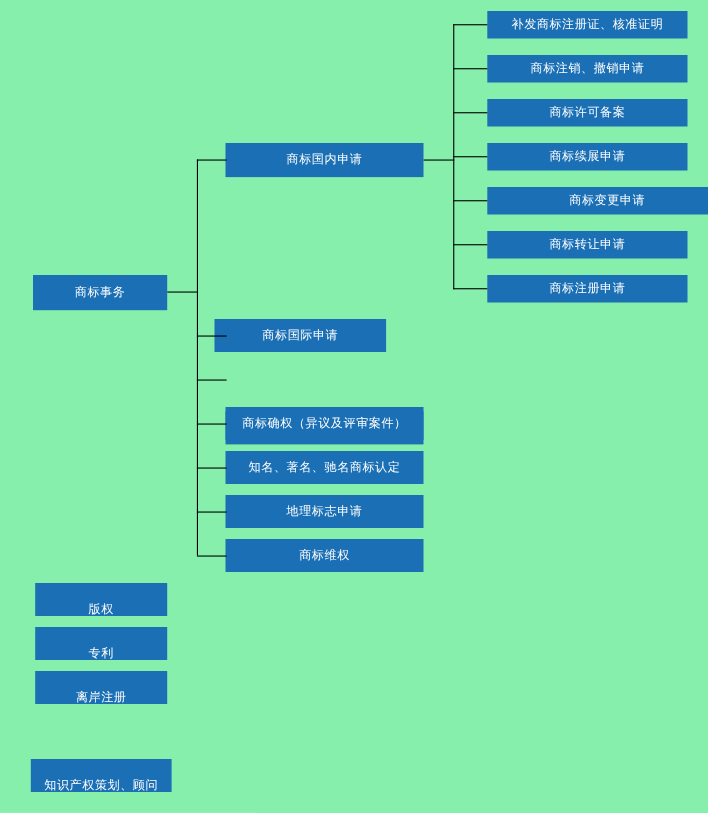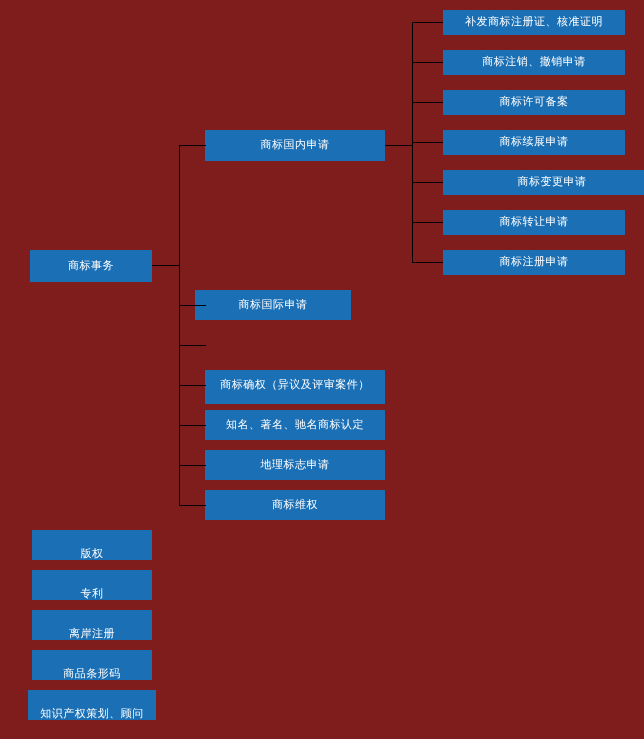--- a/index.html
+++ b/index.html
@@ -7,21 +7,21 @@
     padding: 0;
     background: #ffffff;
   }
   body {
     font-family: "DejaVu Sans", "Liberation Sans", sans-serif;
   }
   #diagram {
     position: relative;
     width: 644px;
     height: 739px;
-    background: #7f1d1d;
+    background: #86efac;
     overflow: hidden;
   }
   .node {
     position: absolute;
     box-sizing: border-box;
     background: #1a6fb5;
     color: #ffffff;
     display: flex;
     align-items: center;
     justify-content: center;
@@ -125,20 +125,17 @@
 
   <div class="node legend-node" style="left:32px; top:530px; width:120px; height:30px;">
     <span class="node-label">版权</span>
   </div>
   <div class="node legend-node" style="left:32px; top:570px; width:120px; height:30px;">
     <span class="node-label">专利</span>
   </div>
   <div class="node legend-node" style="left:32px; top:610px; width:120px; height:30px;">
     <span class="node-label">离岸注册</span>
   </div>
-  <div class="node legend-node" style="left:32px; top:650px; width:120px; height:30px;">
-    <span class="node-label">商品条形码</span>
-  </div>
   <div class="node legend-node" style="left:28px; top:690px; width:128px; height:30px;">
     <span class="node-label">知识产权策划、顾问</span>
   </div>
 
 </div>
 
 </body></html>

